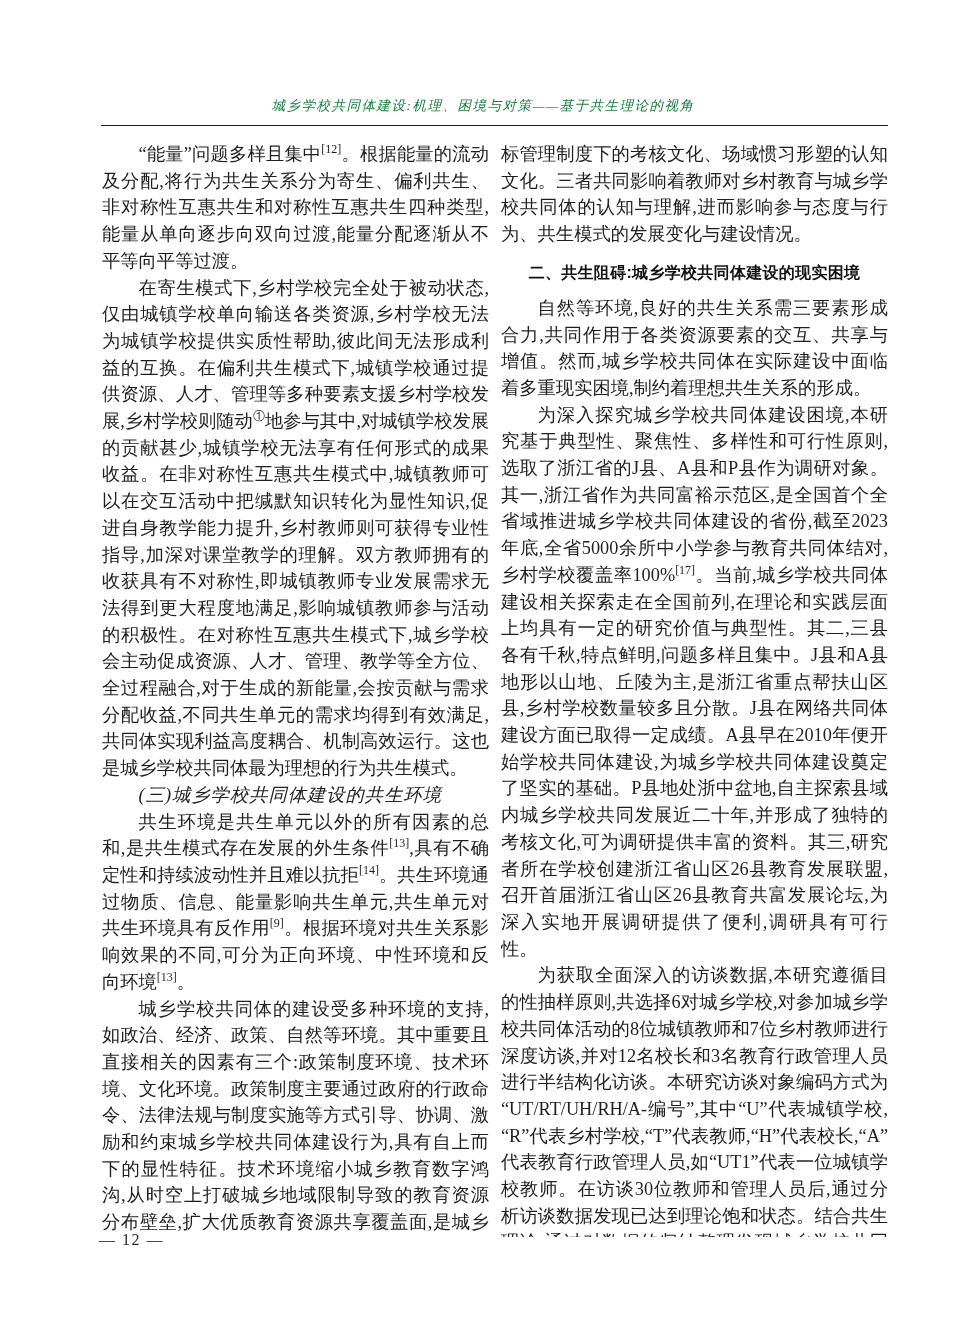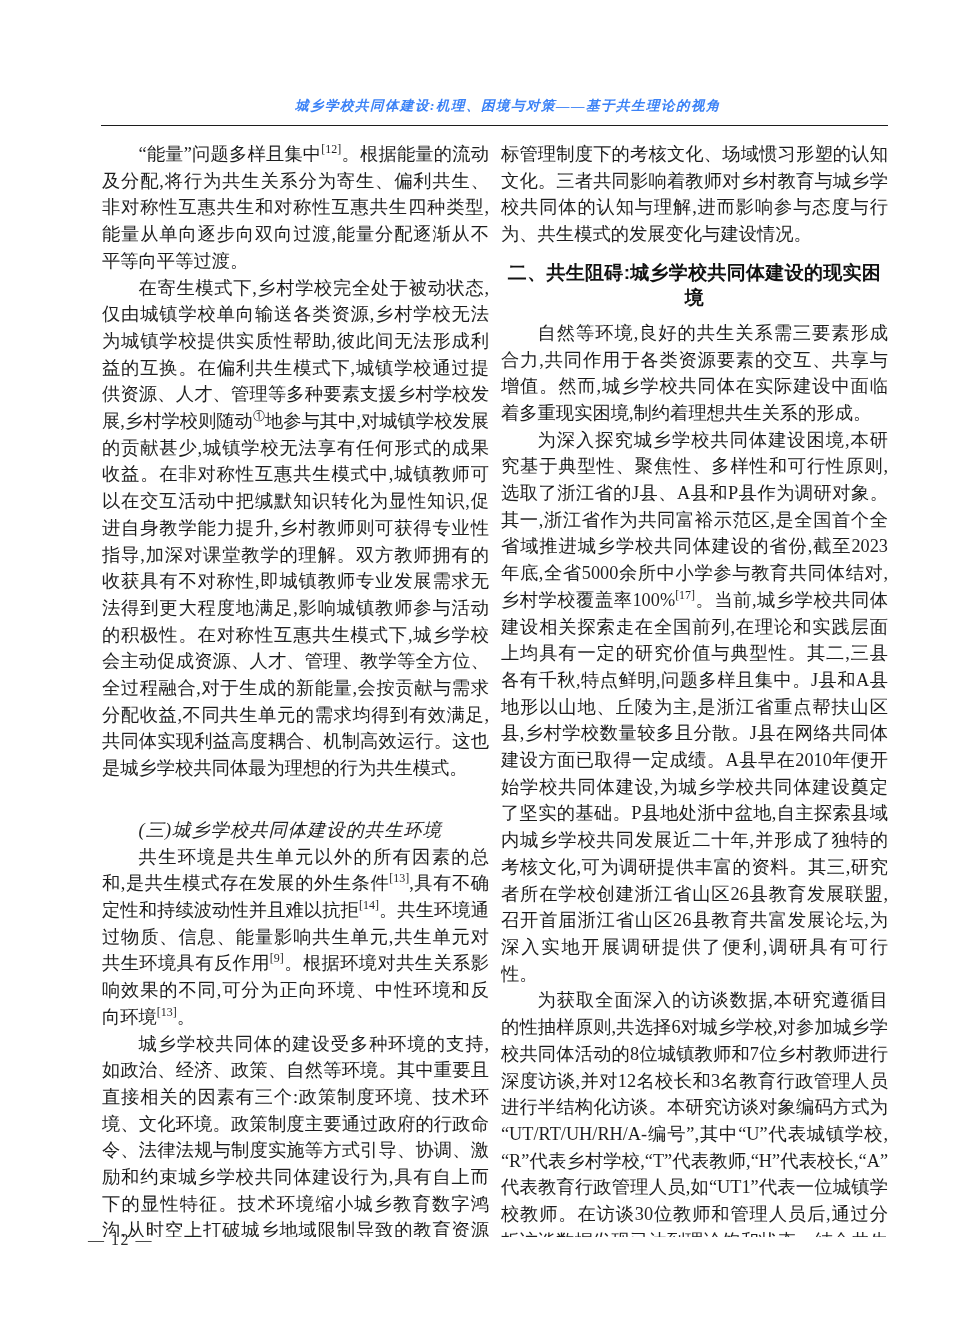--- a/index.html
+++ b/index.html
@@ -2,51 +2,51 @@
 <html lang="zh"><head>
 <meta charset="utf-8">
 <style>
   html,body{margin:0;padding:0;background:#ffffff;}
   .page{
     position:relative;width:970px;height:1322px;background:#ffffff;
     font-family:"Liberation Serif","DejaVu Serif",serif;color:#1e1e1e;
     overflow:hidden;
   }
   .running-header{
-    position:absolute;top:97px;left:115px;width:786px;
+    position:absolute;top:97px;left:90px;width:786px;
     text-align:center;font-size:13.5px;font-style:italic;
-    letter-spacing:1.5px;color:#3b82f6;white-space:nowrap;font-weight:bold;
+    letter-spacing:1.5px;color:#15803d;white-space:nowrap;
   }
   .header-rule{
     position:absolute;top:125px;left:101px;width:787px;height:0;
     border-top:1.5px solid #1c1c1c;
   }
   .col{
     position:absolute;top:141px;width:387px;height:1096px;overflow:hidden;
     font-size:18.3px;line-height:26.7px;text-align:justify;
     word-break:break-all;
   }
   .col-left{left:102px;}
   .col-right{left:501px;}
   .para{margin:0;padding:0;}
   .indent{text-indent:2em;}
   .subsection{
-    font-style:italic;letter-spacing:1px;color:#222;margin-top:35px;
+    font-style:italic;letter-spacing:1px;color:#222;
   }
   .section-heading{
     margin:12px 0 10px;text-indent:0;text-align:center;
     font-family:"Liberation Sans","DejaVu Sans",sans-serif;
-    font-weight:700;font-size:19px;line-height:25px;color:#121212;
+    font-weight:700;font-size:16px;line-height:25px;color:#121212;
     letter-spacing:0.3px;
   }
   .col sup{
     font-size:12px;line-height:0;vertical-align:super;letter-spacing:0;
   }
   .page-number{
-    position:absolute;left:88px;top:1231px;
+    position:absolute;left:99px;top:1231px;
     font-size:16px;letter-spacing:1.5px;color:#2a2a2a;
   }
 </style>
 </head>
 <body>
 
 <div class="page">
 
   <div class="running-header">城乡学校共同体建设:机理、困境与对策——基于共生理论的视角</div>
 

